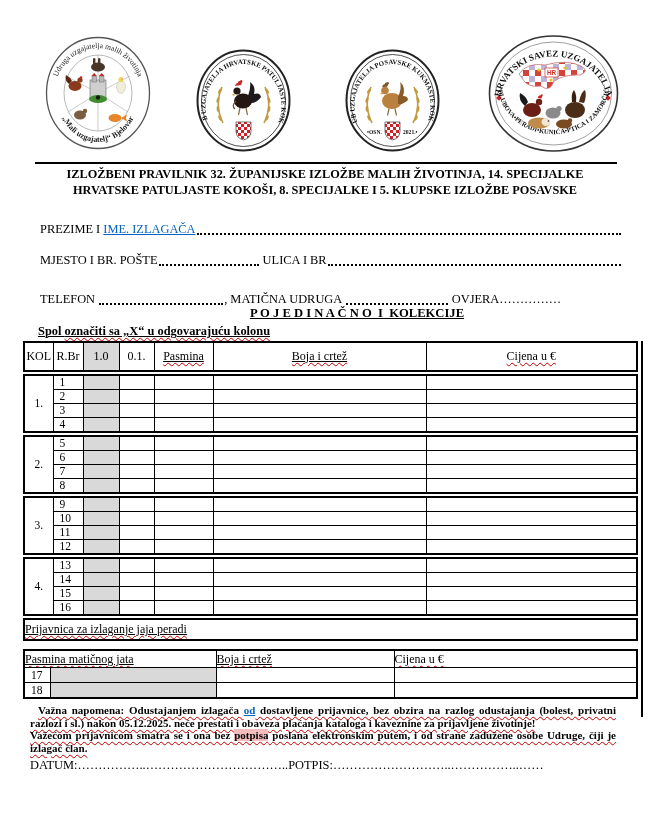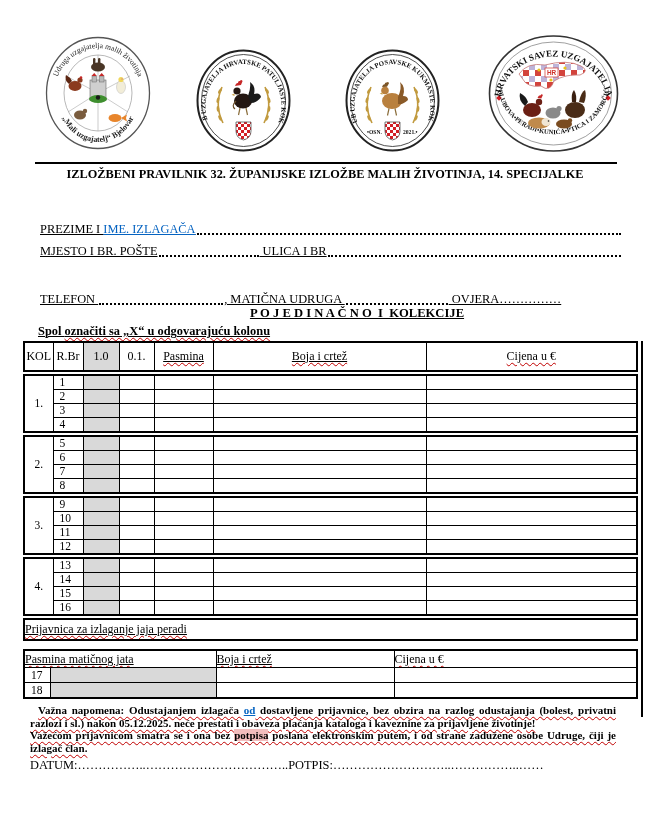--- a/index.html
+++ b/index.html
@@ -14,23 +14,23 @@
   #logo4{left:487px;top:34px;width:133px;height:119px;}
   .logo svg{width:100%;height:100%;display:block;}
 
   
   #top-rule{position:absolute;left:35px;top:162px;width:582px;border-top:2px solid #000;}
   #title{position:absolute;left:0;top:167px;width:650px;text-align:center;
          font-weight:bold;font-size:12.3px;line-height:15.5px;white-space:nowrap;}
 
   
   .formline{position:absolute;left:40px;right:28px;display:flex;align-items:flex-end;
-            font-size:12.4px;line-height:15px;white-space:pre;text-decoration:underline;}
+            font-size:12.4px;line-height:15px;white-space:pre;}
   #line-prezime{top:222px;}
-  #line-mjesto{top:244px;}
+  #line-mjesto{top:253px;}
   #line-telefon{top:292px;}
   .lead{border-bottom:2px dotted #000;align-self:flex-end;margin:0 1px 2px 1px;height:1px;}
   .grow{flex:1;}
   .link{color:#0563C1;text-decoration:underline;text-decoration-color:#0563C1;}
 
   
   #heading{position:absolute;left:0;top:306px;width:650px;text-align:center;font-weight:bold;
            font-size:12.6px;white-space:pre;text-decoration:underline;margin-left:32px;}
   #subheading{position:absolute;left:38px;top:324px;font-weight:bold;font-size:12.4px;}
   .ul{text-decoration:underline;text-decoration-thickness:1px;}
@@ -259,20 +259,21 @@
           <ellipse cx="77" cy="90" rx="8" ry="4.5" fill="#7a4b20"></ellipse>
           <circle cx="83" cy="86.5" r="2.2" fill="#7a4b20"></circle>
         </g>
       </g>
     </svg>
   </div>
 
   <div id="top-rule"></div>
   <div id="title">
     <div>IZLOŽBENI PRAVILNIK 32. ŽUPANIJSKE IZLOŽBE MALIH ŽIVOTINJA, 14. SPECIJALKE</div>
+    <div>HRVATSKE PATULJASTE KOKOŠI, 8. SPECIJALKE I 5. KLUPSKE IZLOŽBE POSAVSKE</div>
   </div>
 
   <div class="formline" id="line-prezime">
     <span>PREZIME I </span><span class="link">IME. IZLAGAČA</span><span class="lead grow"></span>
   </div>
   <div class="formline" id="line-mjesto">
     <span>MJESTO I BR. POŠTE</span><span class="lead" style="width:100px"></span><span> ULICA I BR</span><span class="lead grow"></span>
   </div>
   <div class="formline" id="line-telefon">
     <span>TELEFON </span><span class="lead" style="width:124px"></span><span>, MATIČNA UDRUGA </span><span class="lead" style="width:102px"></span><span> OVJERA……………</span>

